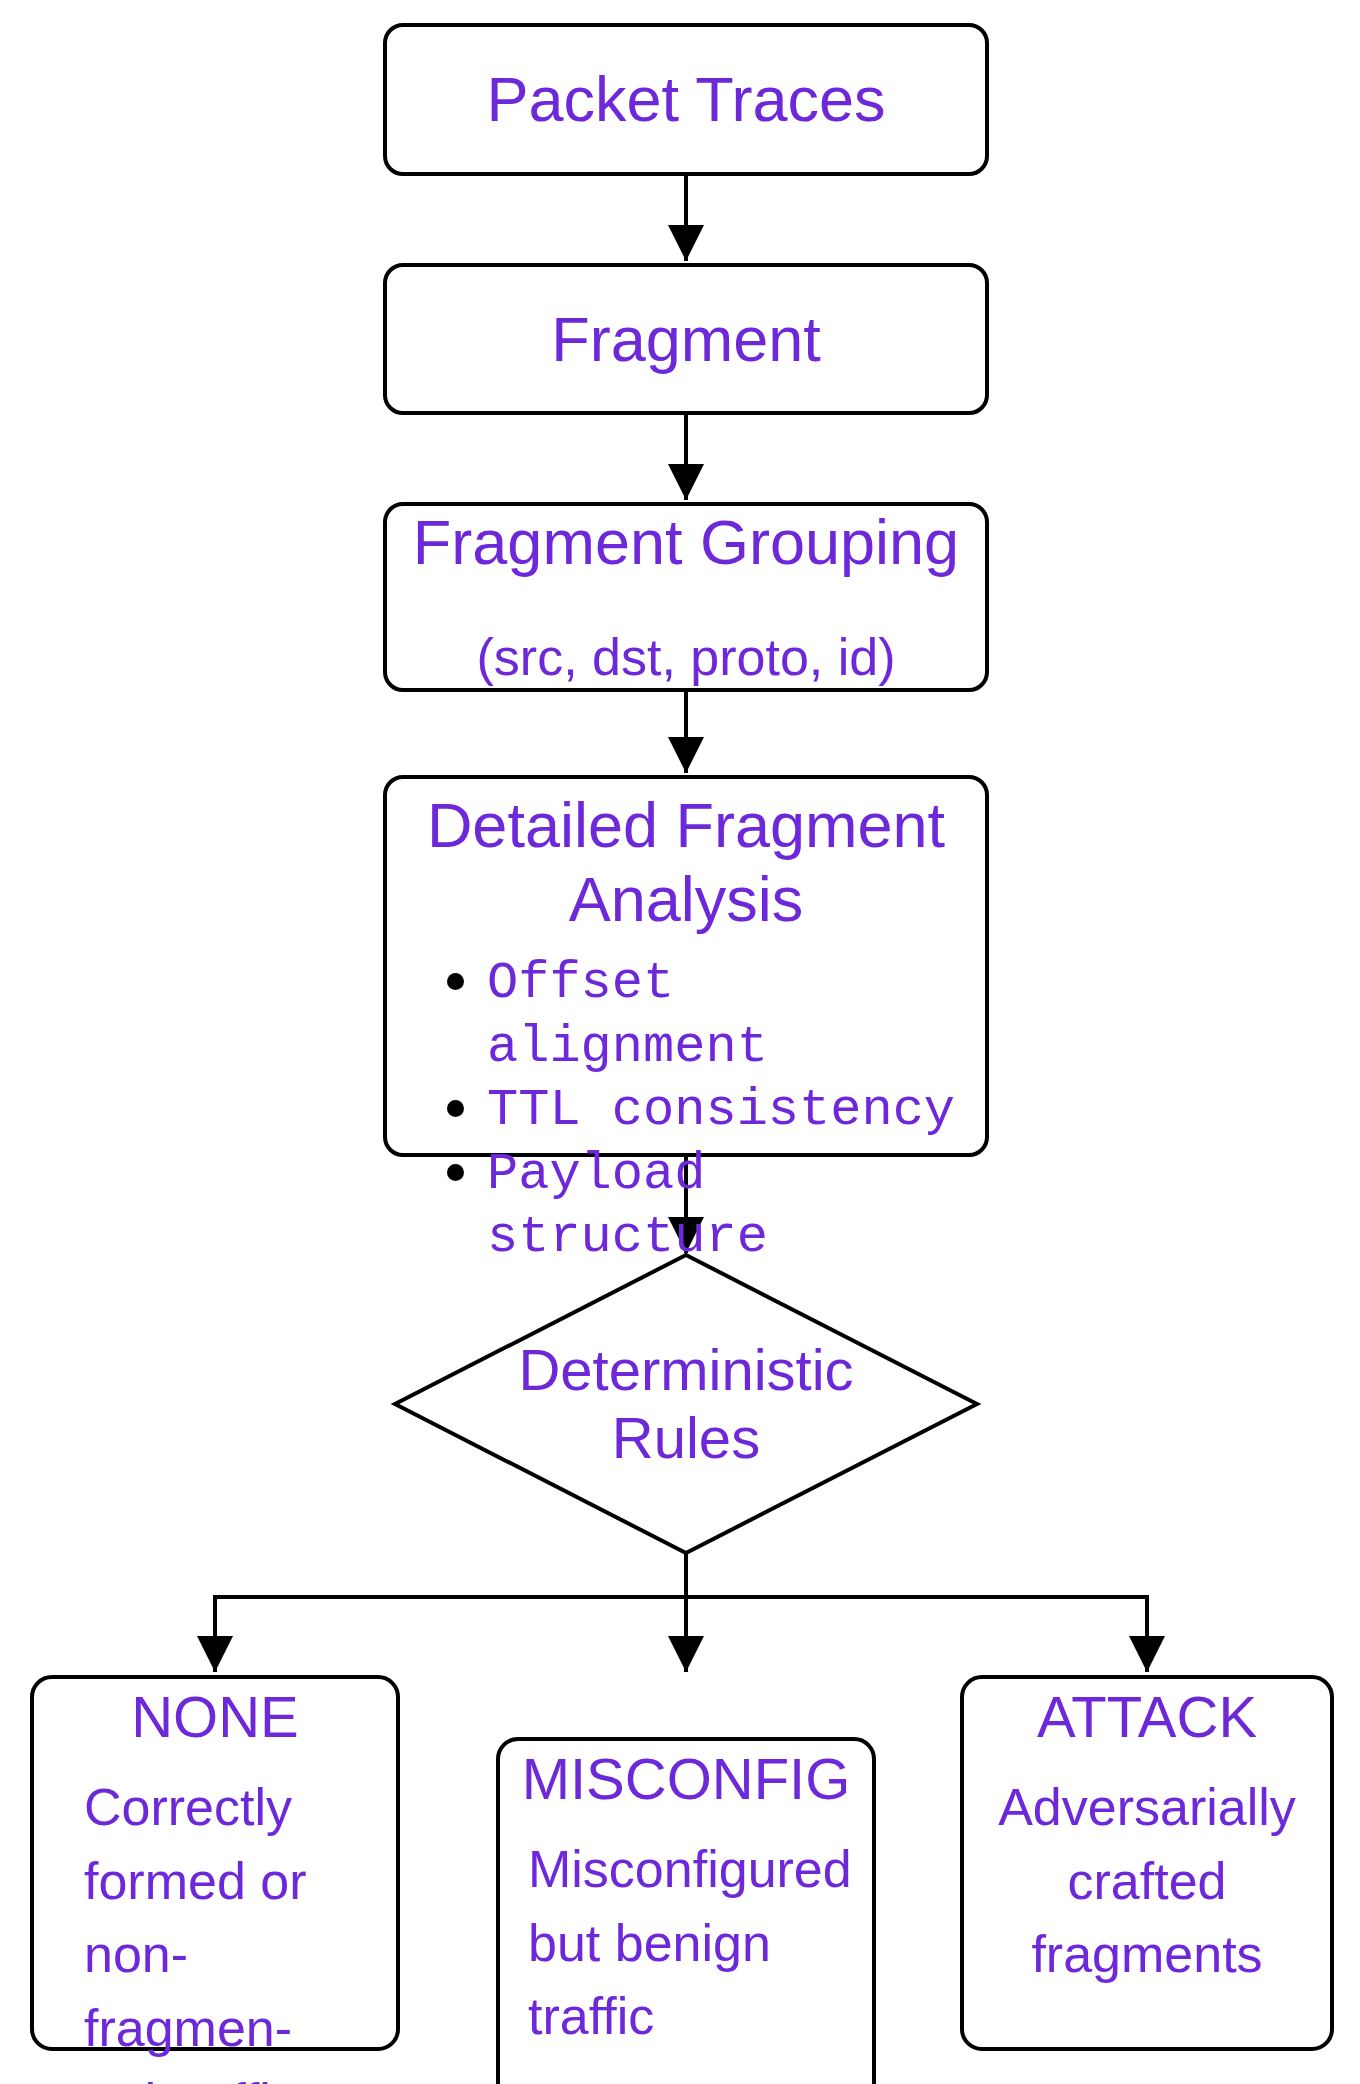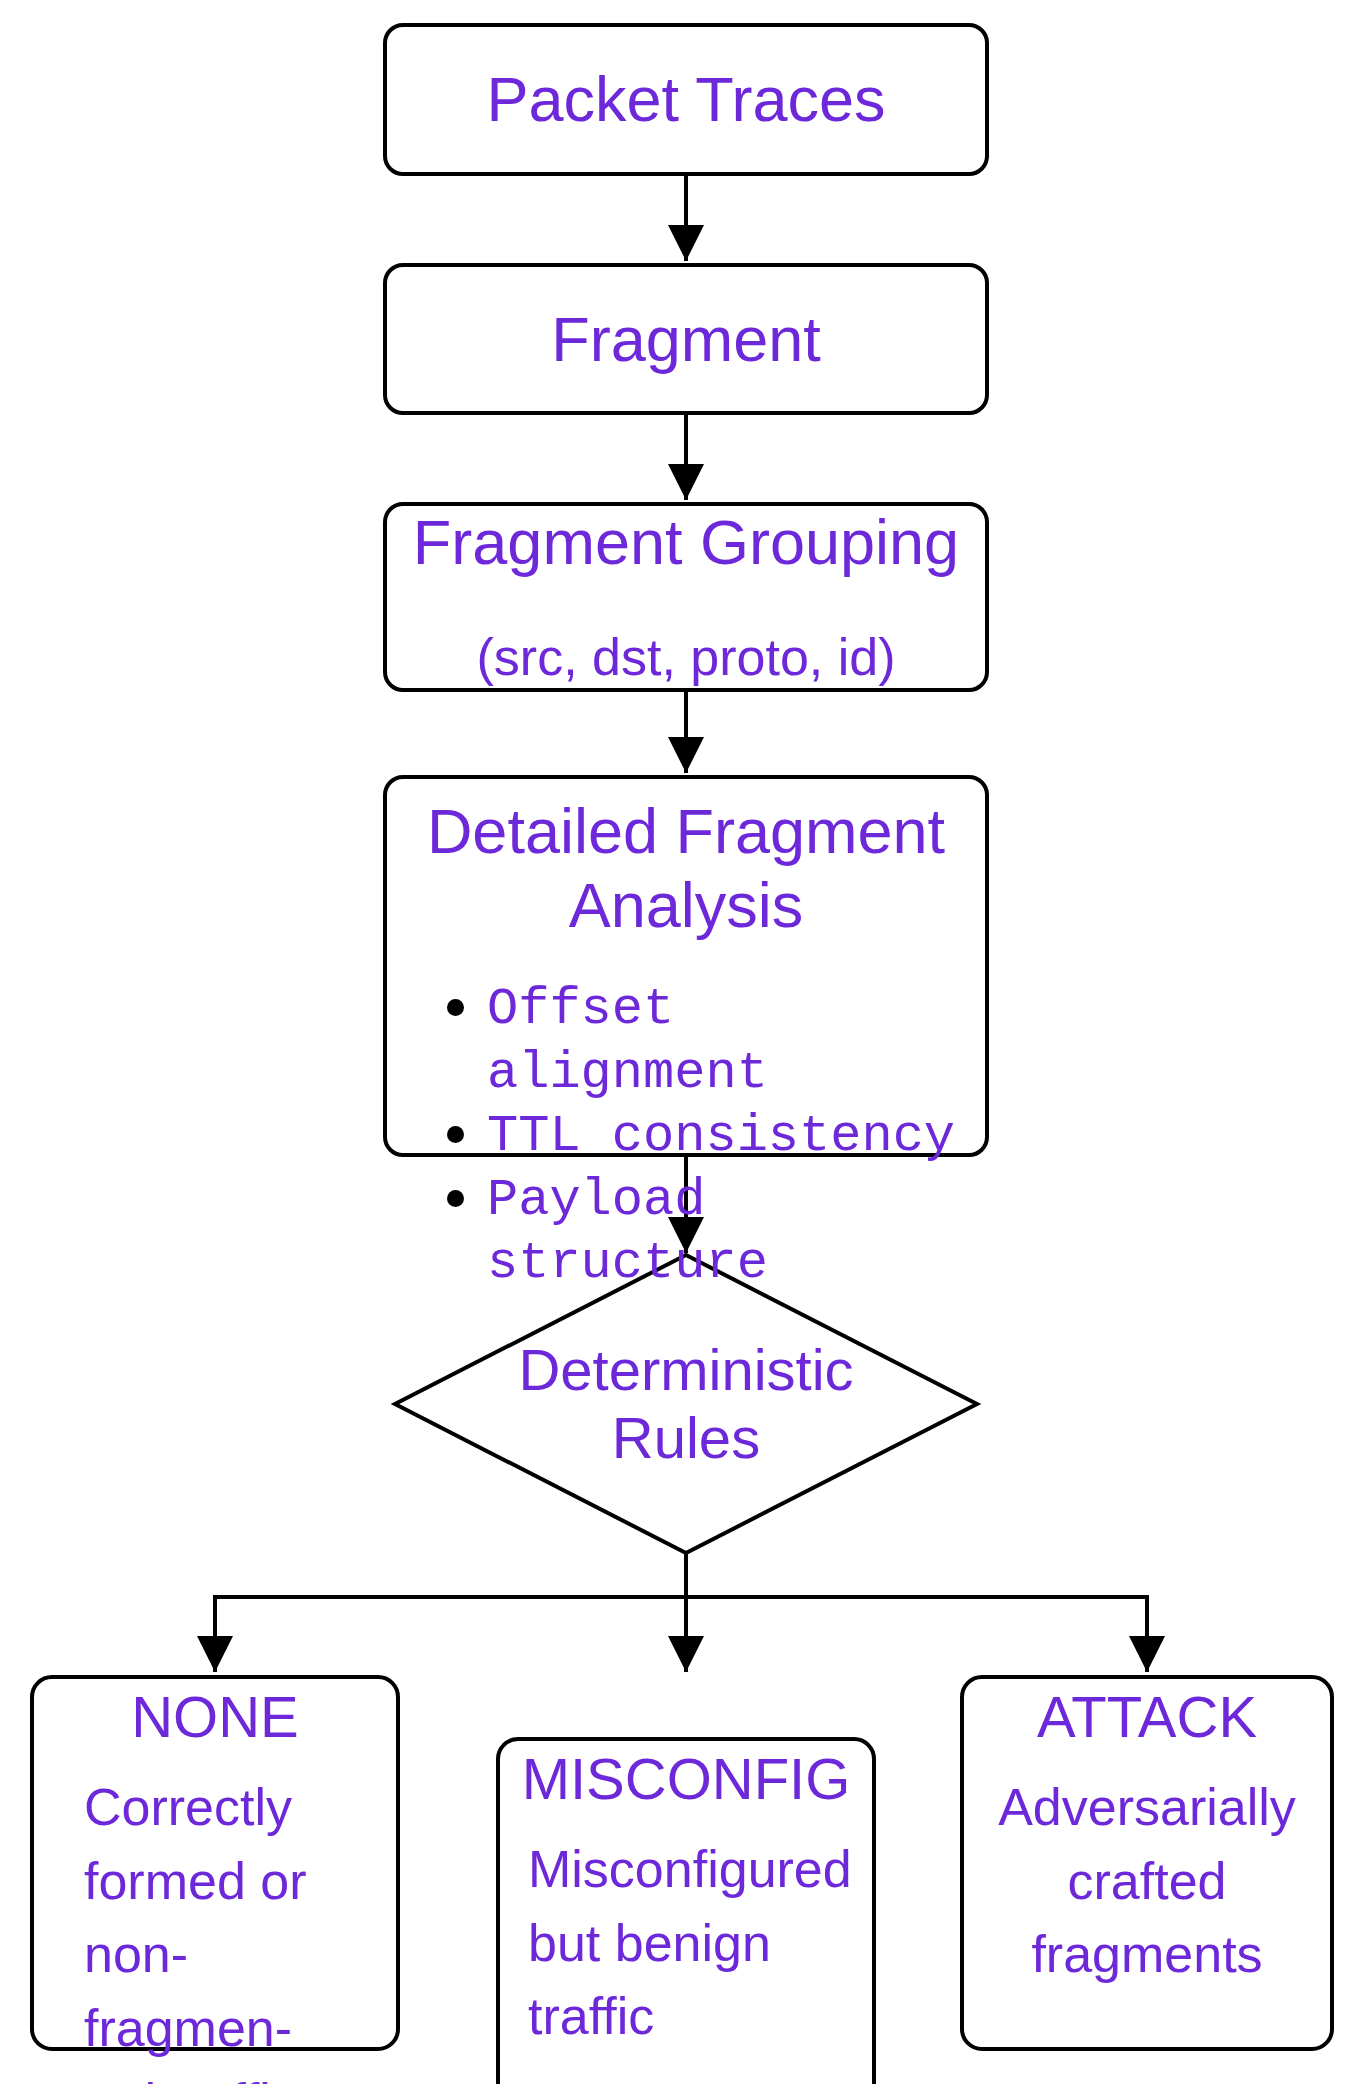--- a/index.html
+++ b/index.html
@@ -41,22 +41,21 @@
   }
   .box-sublabel {
     font-size: 52px;
     line-height: 1.2;
     margin-top: 4px;
     white-space: pre-line;
   }
   
   .analysis {
     justify-content: flex-start;
-    padding-top: 16px;
-    gap: 20px;
+    padding-top: 10px;
   }
   .analysis .box-label { line-height: 1.17; }
   .bullet-list {
     list-style: none;
     margin: 16px 0 0 0;
     padding: 0 20px 0 58px;
     align-self: stretch;
     text-align: left;
     font-family: Liberation Mono, monospace;
   }

